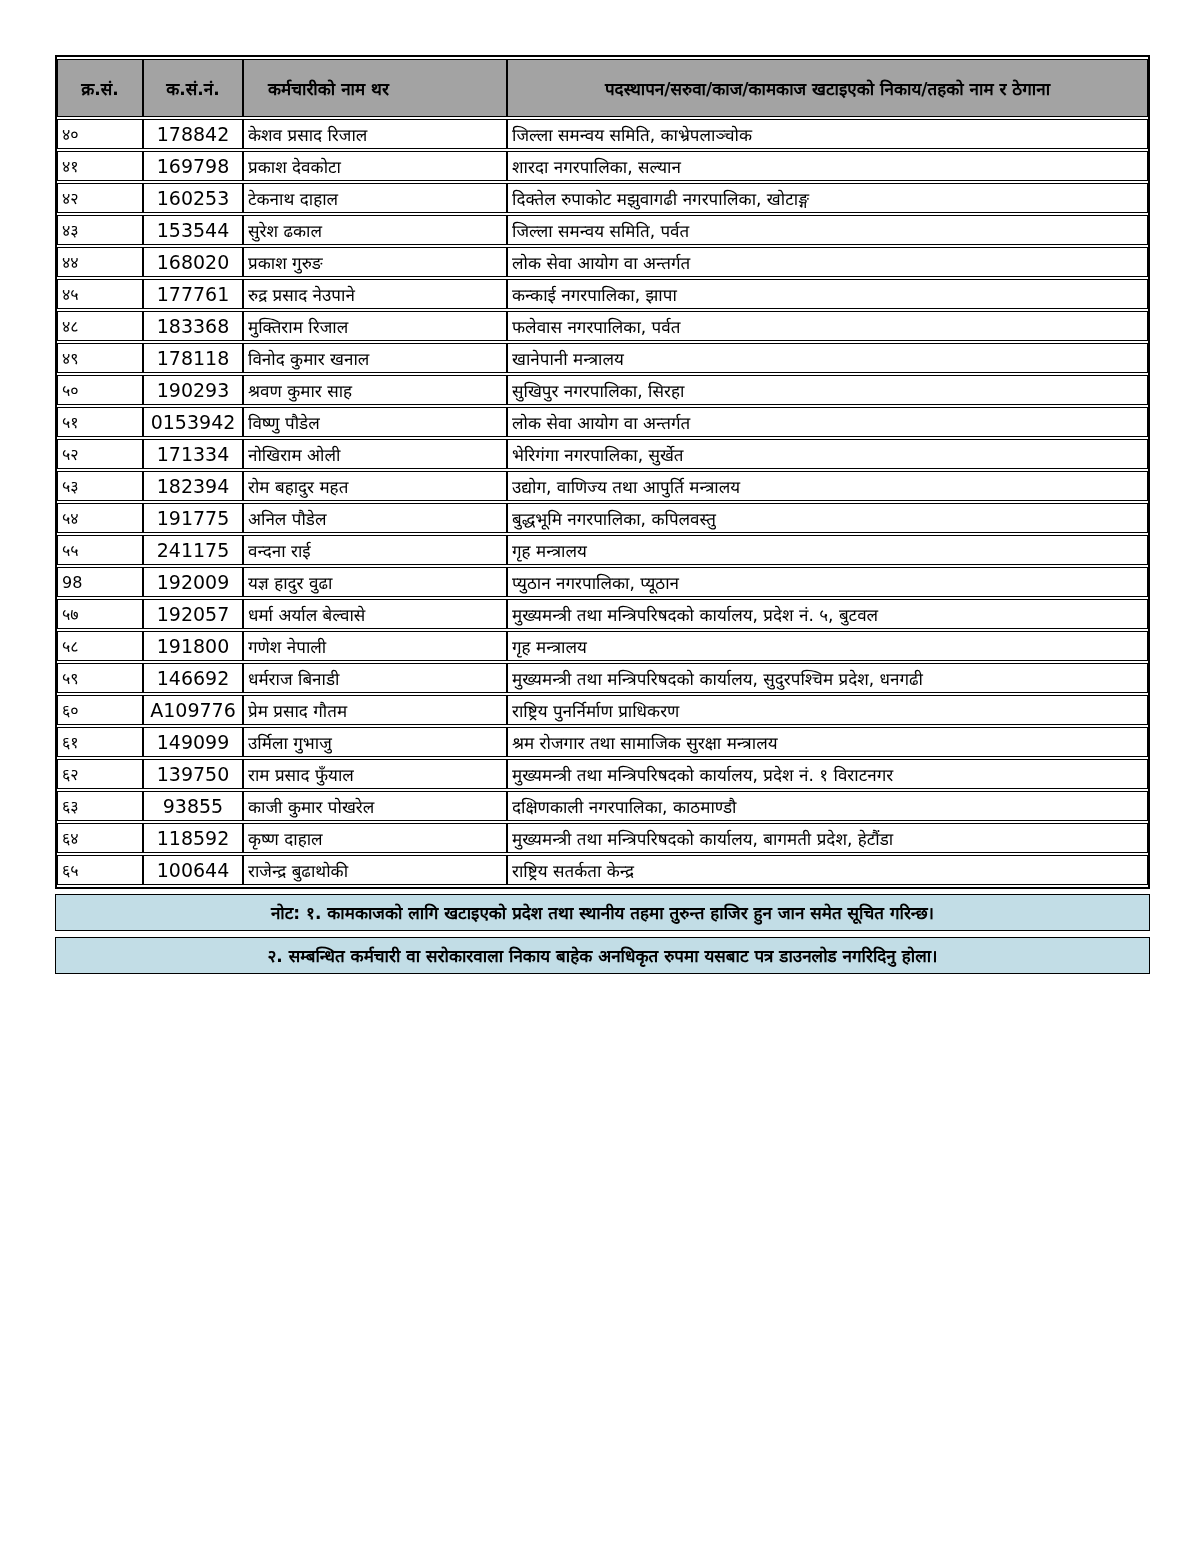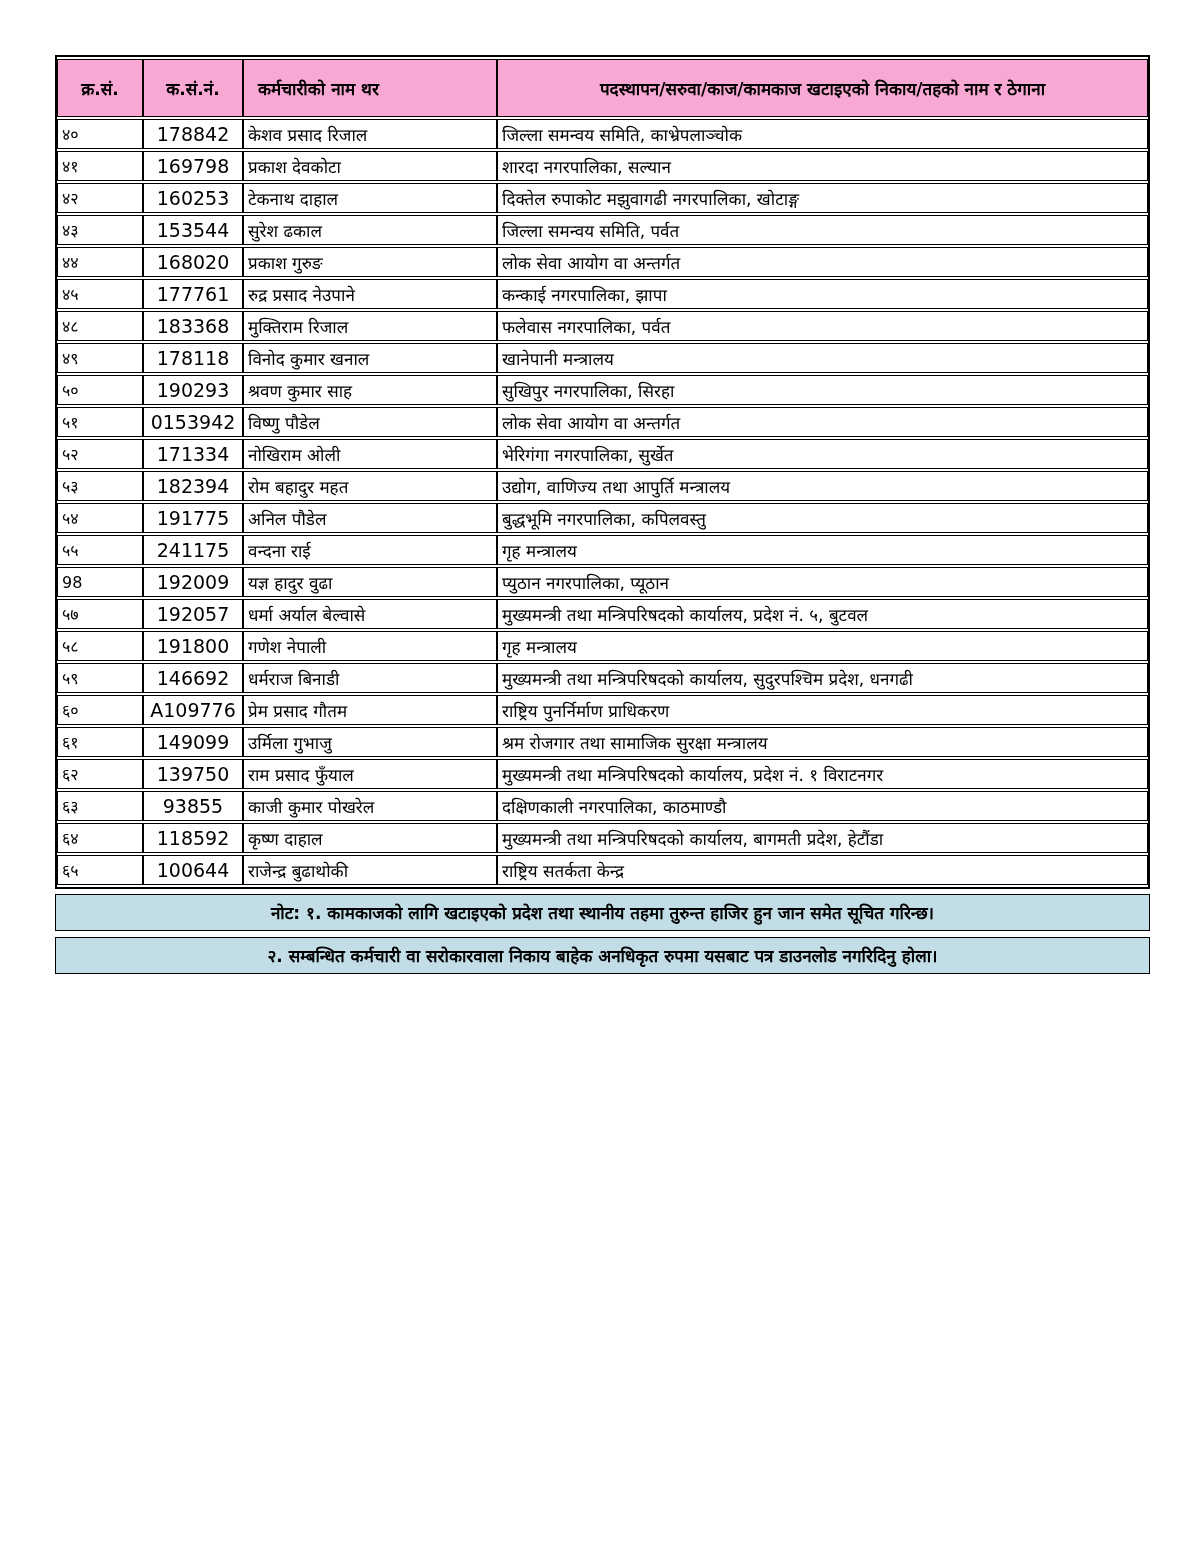--- a/index.html
+++ b/index.html
@@ -23,31 +23,31 @@
     width: 1095px;
     margin: 55px 0 0 55px;
   }
   table.roster th,
   table.roster td {
     border: 1px solid #000000;
     overflow: hidden;
     white-space: nowrap;
   }
   table.roster th {
-    background: #f9a8d4;
+    background: #a3a3a3;
     height: 52px;
     font-weight: bold;
     font-size: 17px;
     text-align: center;
     vertical-align: middle;
     padding: 2px 4px;
   }
   table.roster th.c-sn   { width: 76px; }
   table.roster th.c-num  { width: 90px; }
-  table.roster th.c-name { width: 234px; text-align: left; padding-left: 14px; }
+  table.roster th.c-name { width: 234px; text-align: left; padding-left: 24px; }
   table.roster th.c-office { }
   table.roster td {
     height: 26px;
     vertical-align: middle;
     padding: 1px 4px;
   }
   td.c-sn {
     text-align: left;
     font-size: 16px;
   }

